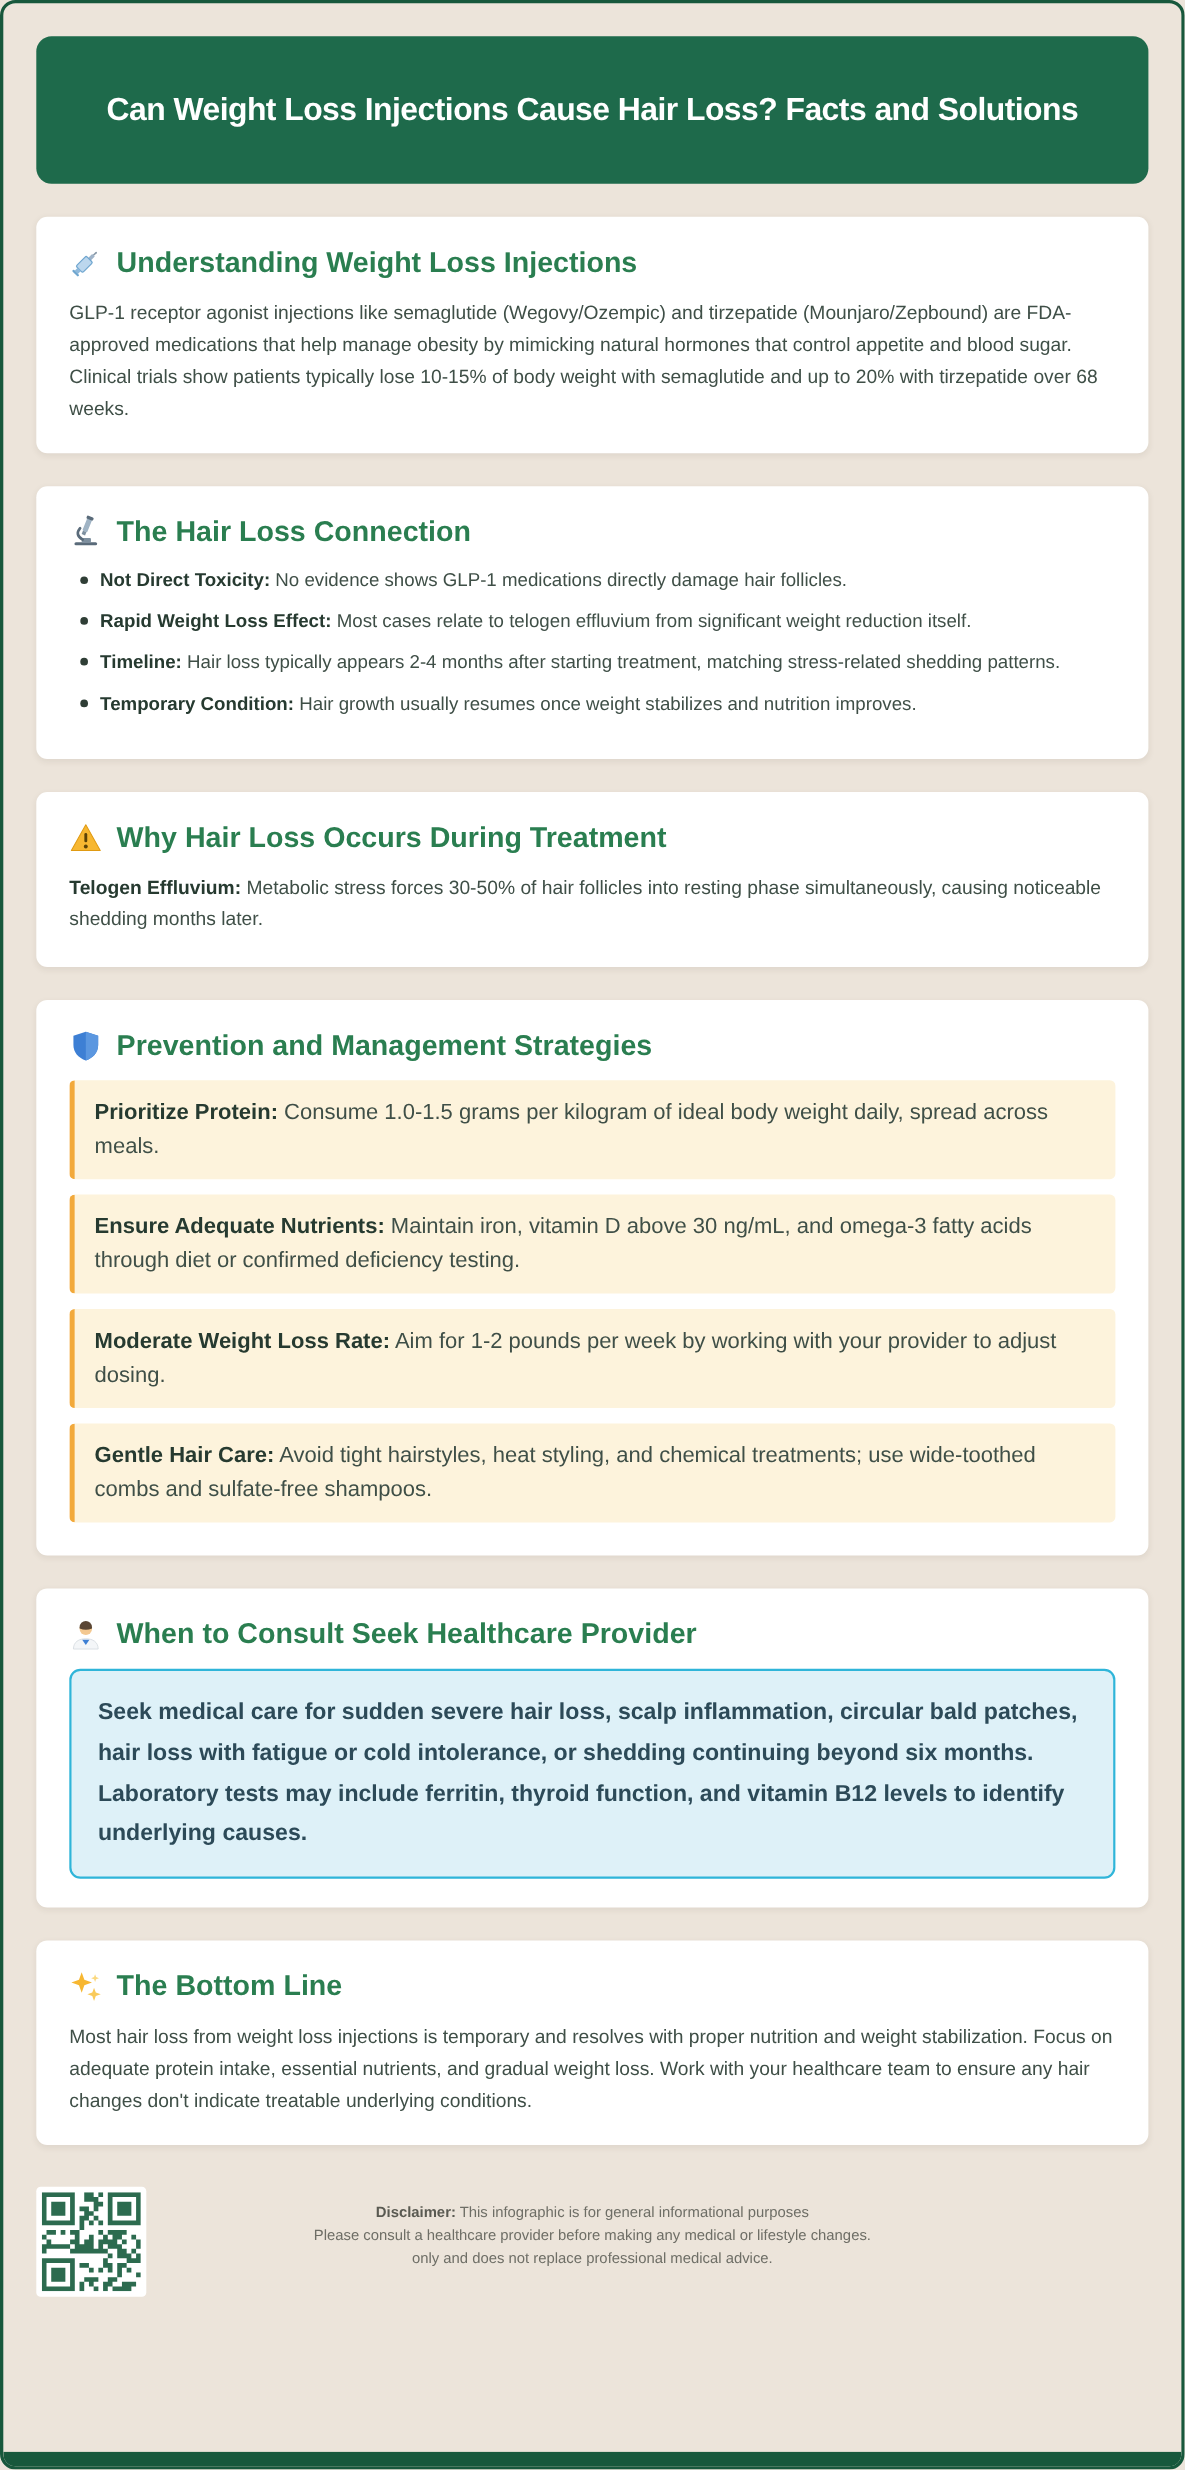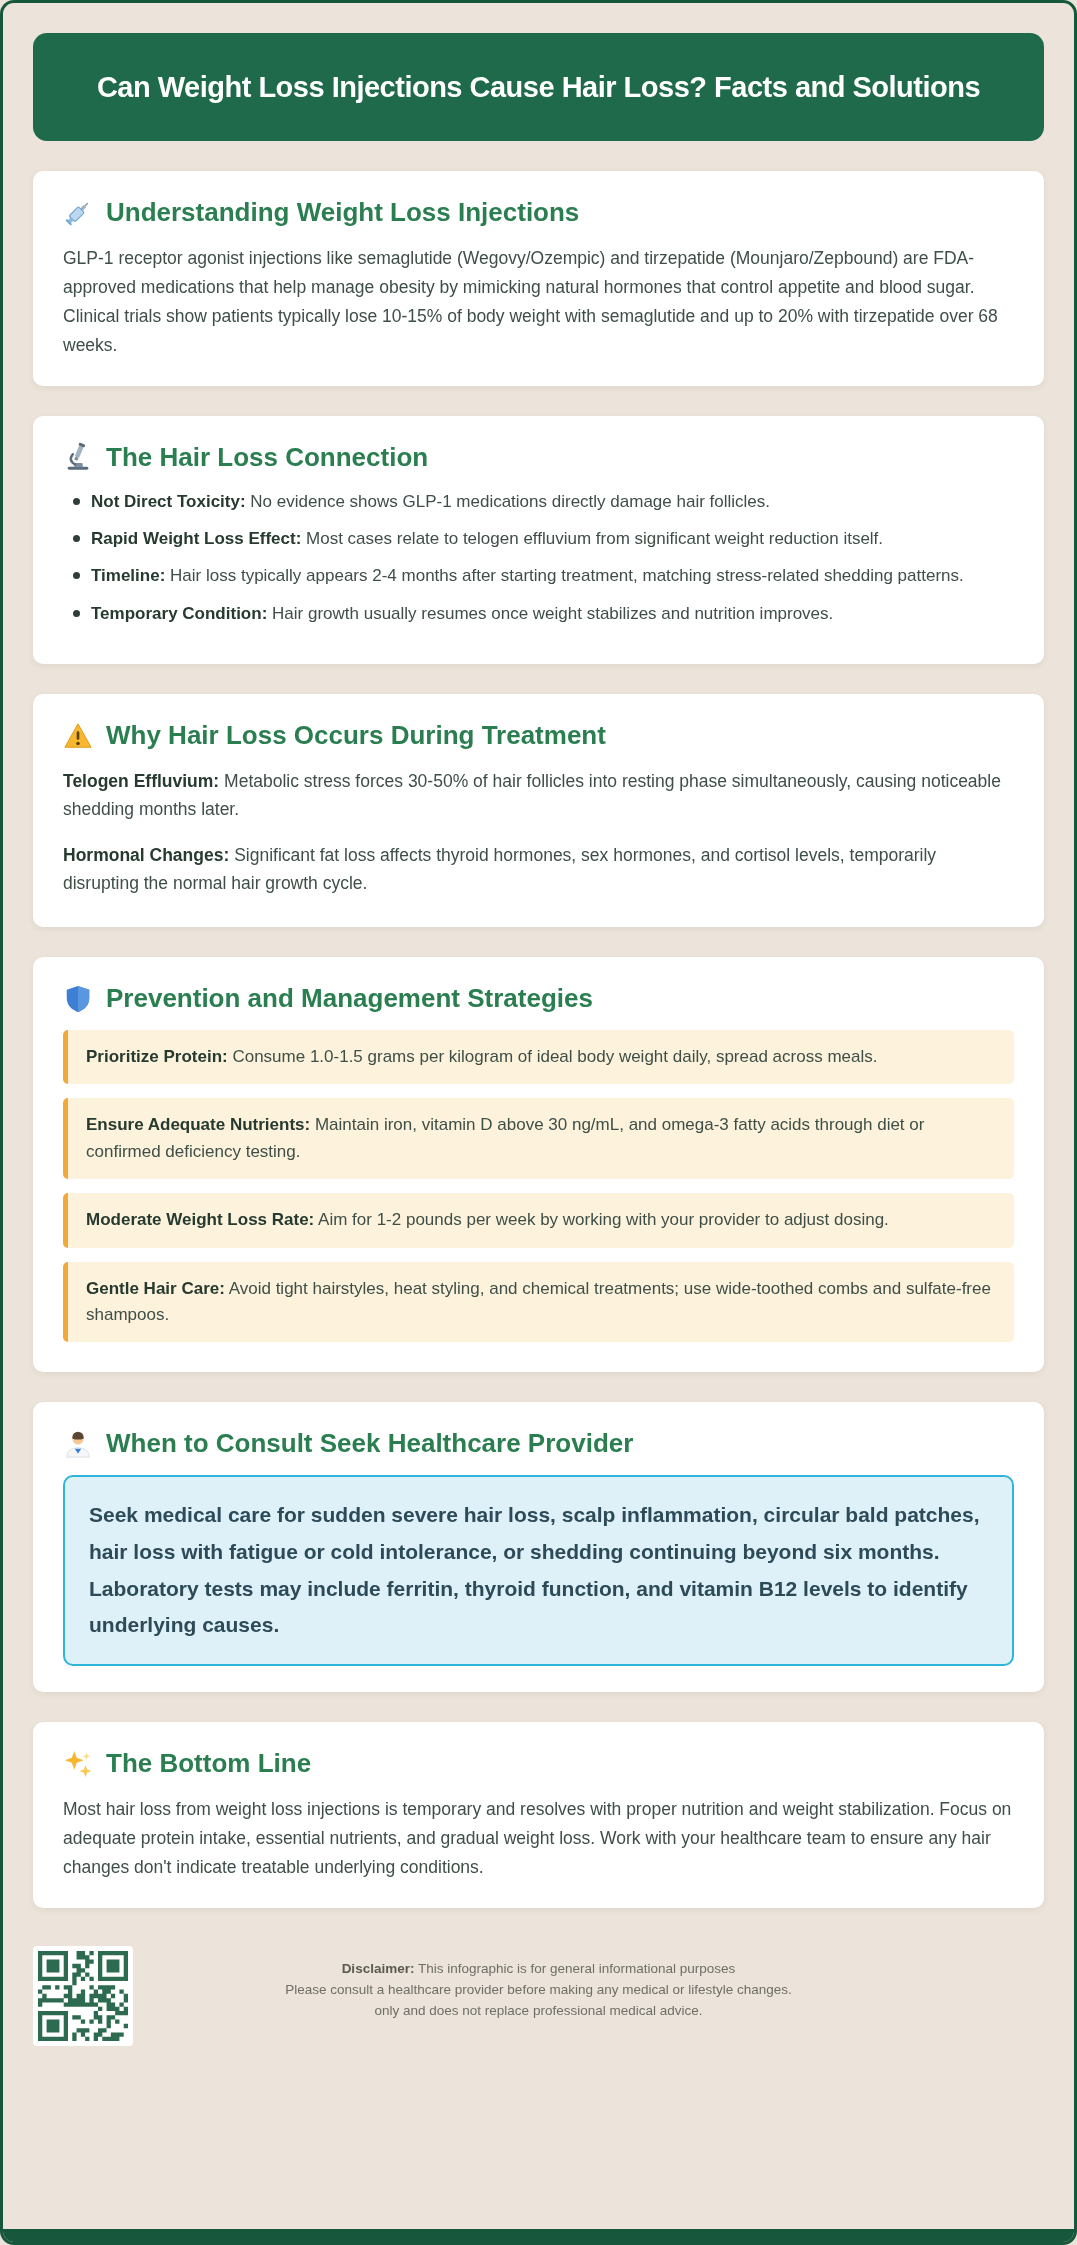--- a/index.html
+++ b/index.html
@@ -27,21 +27,21 @@
     border:3px solid var(--border-green);
     border-radius:14px;
     display:flex;flex-direction:column;
     overflow:hidden;
   }
   .content{flex:1;padding:30px 30px 6px;}
   
   .banner{
     background:var(--brand-green);
     border-radius:14px;
-    padding:36px 22px;
+    padding:49px 22px;
     text-align:center;
     margin-bottom:30px;
   }
   .banner-title{
     color:#ffffff;font-size:29px;font-weight:bold;letter-spacing:-0.5px;line-height:1.25;
   }
   
   .card{
     background:#ffffff;
     border-radius:10px;
@@ -72,21 +72,21 @@
   
   .why-para{font-size:17.5px;line-height:1.6;margin-bottom:18px;}
   .why-para:last-child{margin-bottom:4px;}
   
   .strategy{
     background:var(--strategy-bg);
     border-left:5px solid var(--accent-orange);
     border-radius:5px;
     padding:14px 18px;
     margin-bottom:14px;
-    font-size:17px;line-height:1.55;
+    font-size:20px;line-height:1.55;
   }
   .strategy:last-child{margin-bottom:4px;}
   
   .alert-box{
     background:var(--alert-bg);
     border:2px solid var(--alert-border);
     border-radius:10px;
     padding:20px 24px;
     font-size:21px;font-weight:bold;color:#2c4a58;line-height:1.75;
   }
@@ -179,24 +179,20 @@
             <rect x="14.6" y="11" width="2.8" height="9" rx="1.4" fill="#5b4206"></rect>
             <circle cx="16" cy="24" r="1.9" fill="#5b4206"></circle>
           </svg>
         </span>
         <span>Why Hair Loss Occurs During Treatment</span>
       </h2>
       <p class="why-para">
         <b class="lead">Telogen Effluvium:</b>
         <span>Metabolic stress forces 30-50% of hair follicles into resting phase simultaneously, causing noticeable shedding months later.</span>
       </p>
-      <p class="why-para">
-        <b class="lead">Hormonal Changes:</b>
-        <span>Significant fat loss affects thyroid hormones, sex hormones, and cortisol levels, temporarily disrupting the normal hair growth cycle.</span>
-      </p>
     </section>
 
     <section class="card">
       <h2 class="card-title">
         <span class="icon">
           <svg viewBox="0 0 32 32" aria-hidden="true">
             <path d="M16 2 L28 6 V15 C28 22.5 23 27.5 16 30 C9 27.5 4 22.5 4 15 V6 Z" fill="#3d7fd4"></path>
             <path d="M16 2 L28 6 V15 C28 22.5 23 27.5 16 30 Z" fill="#5b97e0"></path>
           </svg>
         </span>

